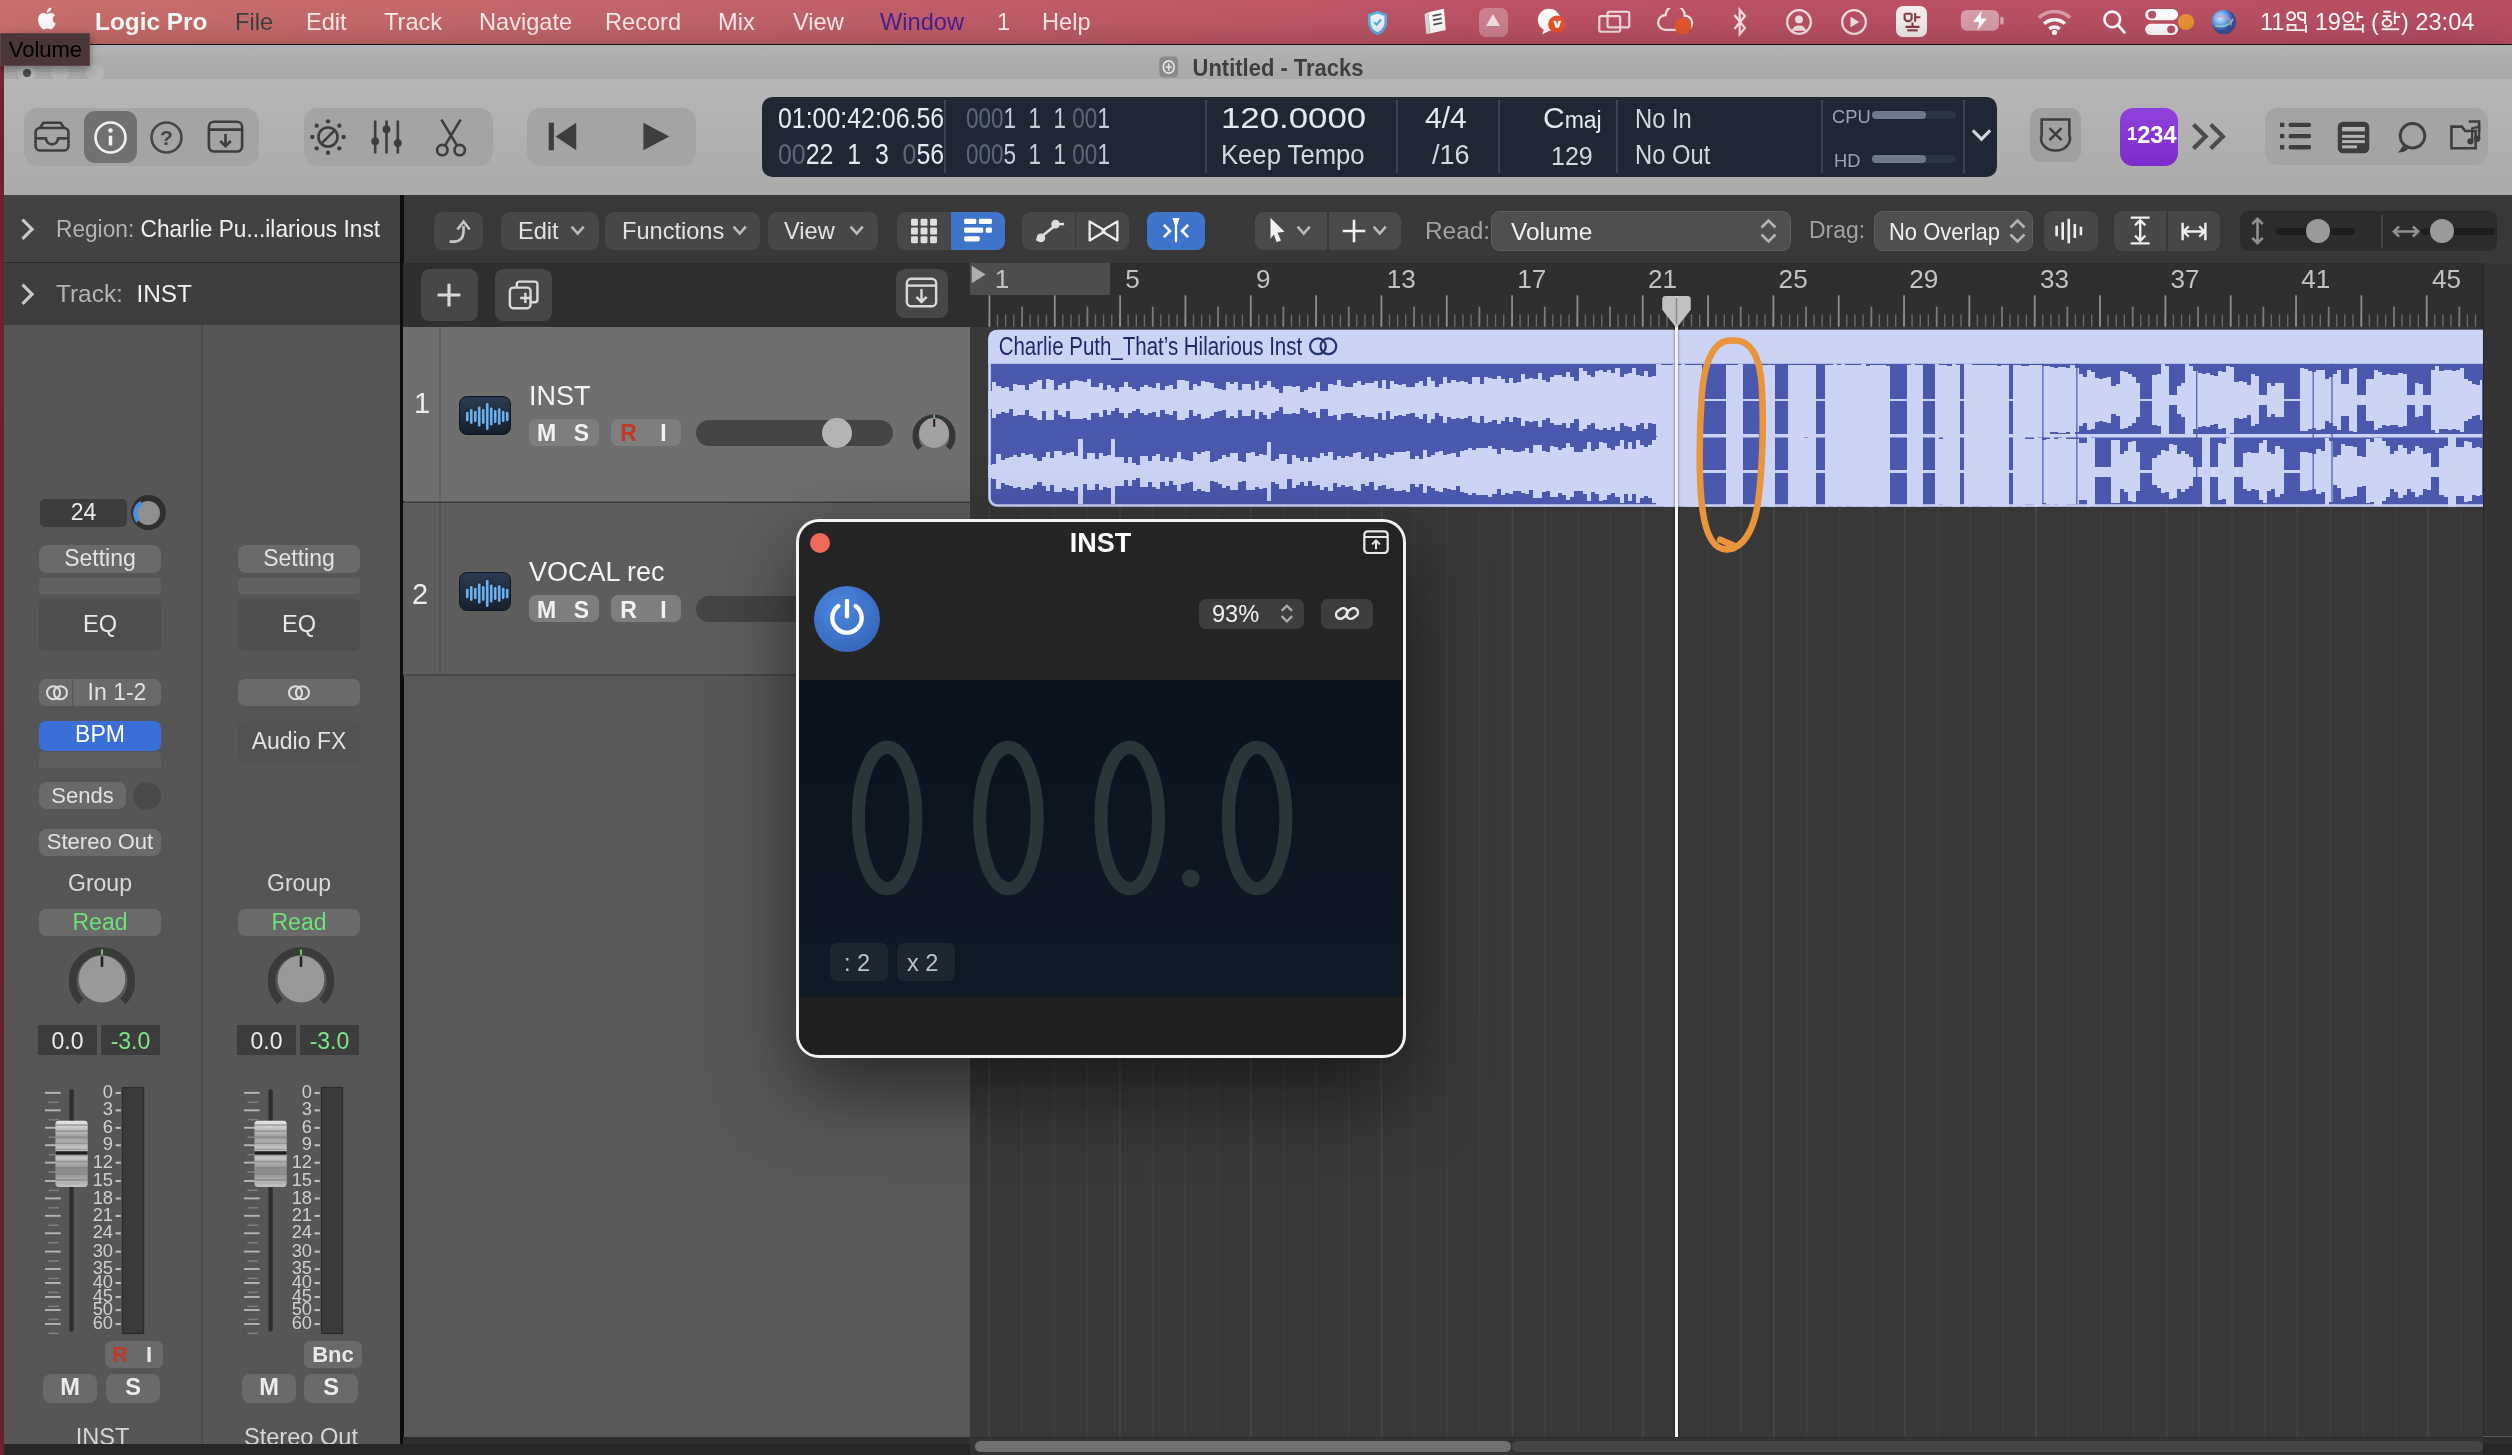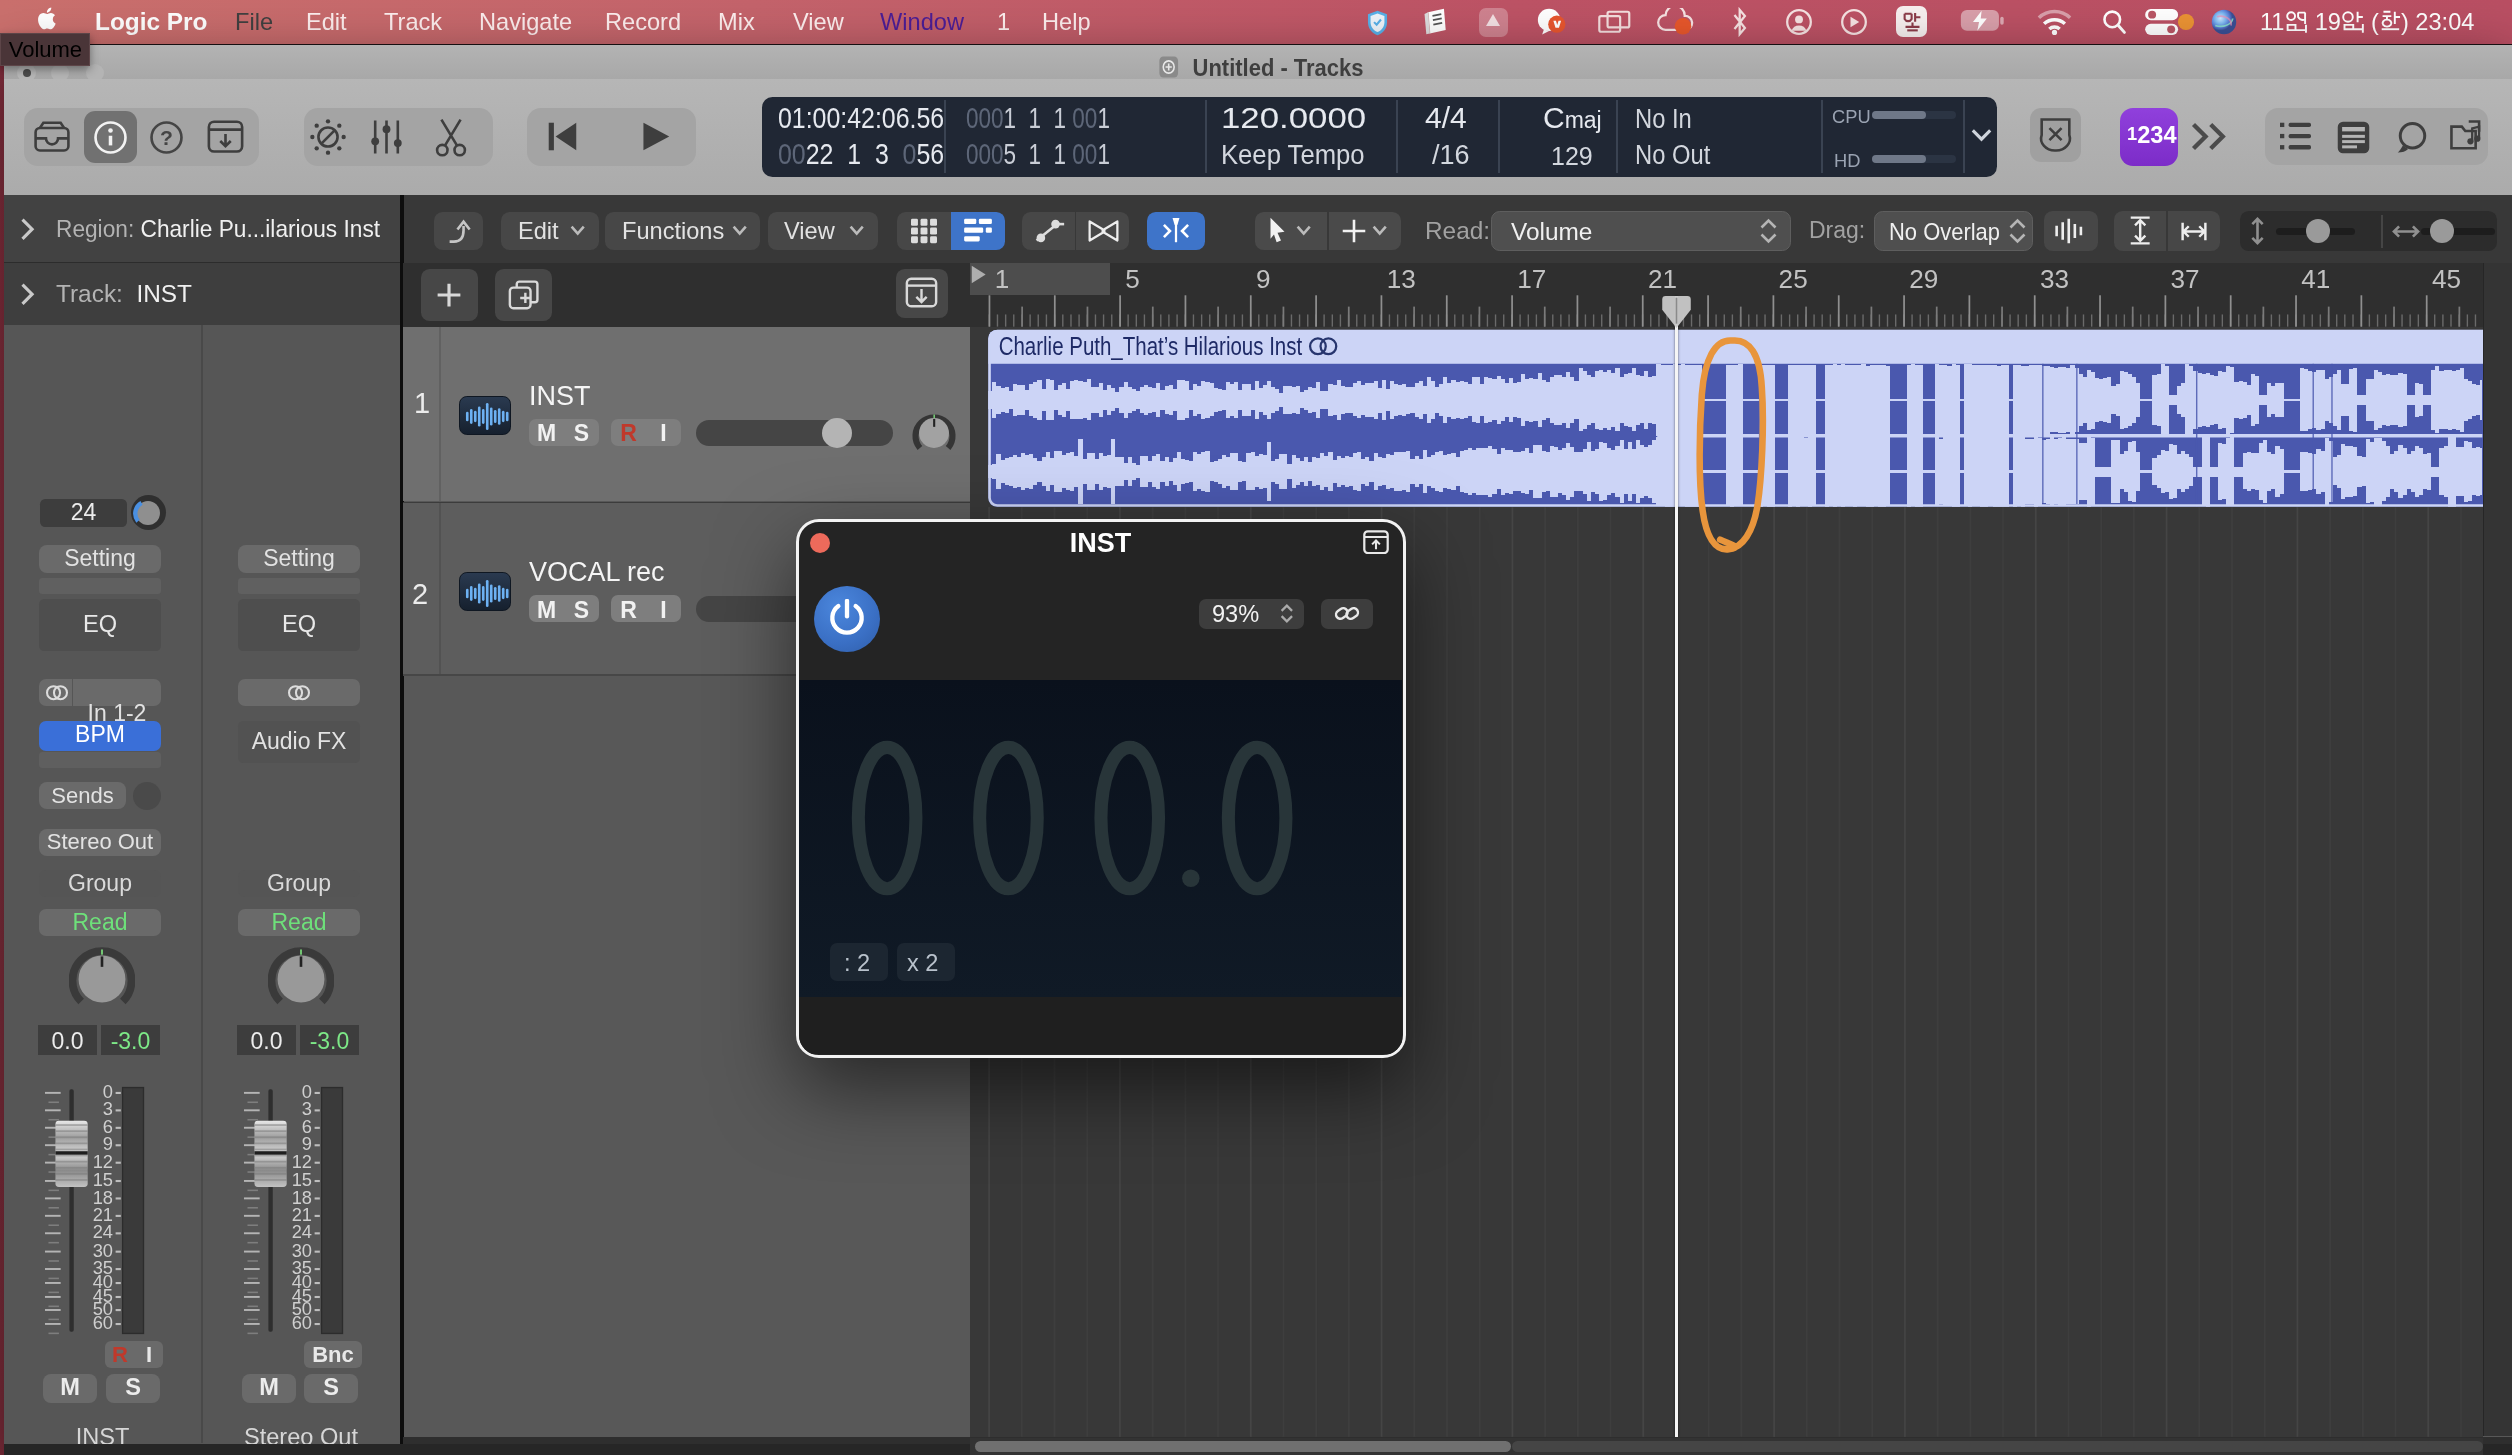--- a/index.html
+++ b/index.html
@@ -431,21 +431,21 @@
 <div class="abs" style="left:39px;top:599px;width:122px;height:52px;background:#4e4e4e;border-radius:5.2px;"></div>
 <div class="abs txt" style="left:39px;top:611px;width:122px;text-align:center;font-size:23.6px;font-weight:normal;color:#e8e8e8;">EQ</div>
 <div class="abs" style="left:39px;top:679px;width:33px;height:27px;background:#6a6a6a;border-radius:7px;border-radius:7px 0 0 7px;"></div>
 <svg class="abs" style="left:44px;top:684px" width="26" height="17.4" viewBox="0 0 30 20">
     <g stroke="#dcdcdc" stroke-width="2.4" fill="none">
       <circle cx="11" cy="10" r="7.5"></circle>
       <circle cx="19" cy="10" r="7.5"></circle>
     </g>
   </svg>
 <div class="abs" style="left:73px;top:679px;width:88px;height:27px;background:#6a6a6a;border-radius:0px;border-radius:0 7px 7px 0;"></div>
-<div class="abs txt" style="left:73px;top:679px;width:88px;text-align:center;font-size:23px;font-weight:normal;color:#e2e2e2;margin-top:21px;">In 1-2</div>
+<div class="abs txt" style="left:73px;top:679px;width:88px;text-align:center;font-size:23px;font-weight:normal;color:#e2e2e2;">In 1-2</div>
 <div class="abs" style="left:39px;top:721px;width:122px;height:30px;background:#3a6fd8;border-radius:7px;"></div>
 <div class="abs txt" style="left:39px;top:721px;width:122px;text-align:center;font-size:23px;font-weight:normal;color:#ffffff;">BPM</div>
 <div class="abs" style="left:39px;top:752px;width:122px;height:15.7px;background:#5f5f5f;border-radius:3.5px;"></div>
 <div class="abs" style="left:39px;top:782px;width:87px;height:27px;background:#6a6a6a;border-radius:7.9px;"></div>
 <div class="abs txt" style="left:39px;top:783px;width:87px;text-align:center;font-size:22px;font-weight:normal;color:#e2e2e2;">Sends</div>
 <div class="abs" style="left:133px;top:782px;width:28px;height:28px;border-radius:50%;background:#4a4a4a;"></div>
 <div class="abs" style="left:39px;top:829px;width:122px;height:27px;background:#6a6a6a;border-radius:7.9px;"></div>
 <div class="abs txt" style="left:39px;top:829px;width:122px;text-align:center;font-size:22px;font-weight:normal;color:#e2e2e2;">Stereo Out</div>
 <div class="abs" style="left:39px;top:870px;width:122px;height:27px;background:#555555;border-radius:7px;"></div>
 <div class="abs txt" style="left:39px;top:870px;width:122px;text-align:center;font-size:23px;font-weight:normal;color:#dadada;">Group</div>

